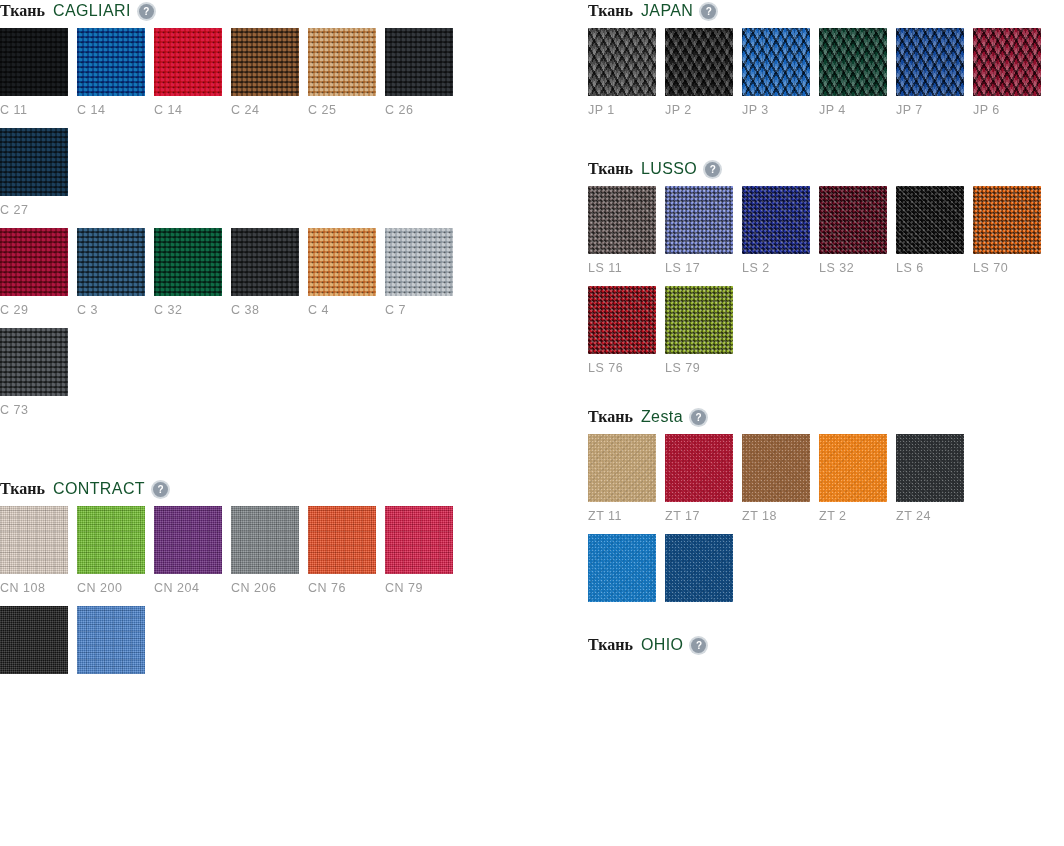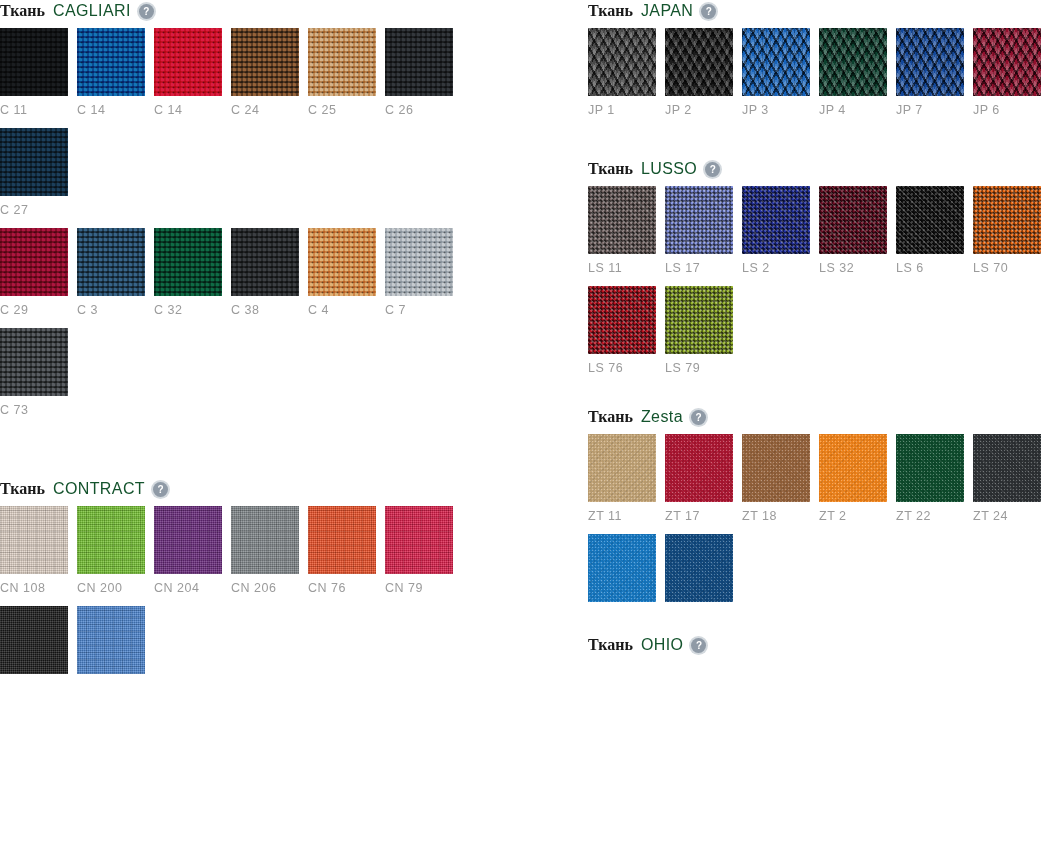--- a/index.html
+++ b/index.html
@@ -376,24 +376,20 @@
           </div>
           <div class="cell">
             <div class="sw t-speckle" style="background: rgb(150, 99, 60);"></div>
             <span class="sw-label">ZT 18</span>
           </div>
           <div class="cell">
             <div class="sw t-speckle" style="background: rgb(242, 132, 26);"></div>
             <span class="sw-label">ZT 2</span>
           </div>
           <div class="cell">
-            <div class="sw t-speckle" style="background: rgb(13, 76, 44);"></div>
-            <span class="sw-label">ZT 22</span>
-          </div>
-          <div class="cell">
             <div class="sw t-speckle" style="background: rgb(45, 49, 52);"></div>
             <span class="sw-label">ZT 24</span>
           </div>
         </div>
         <div class="grid">
           <div class="cell">
             <div class="sw t-speckle" style="background: rgb(22, 121, 196);"></div>
             <span class="sw-label blank">&nbsp;</span>
           </div>
           <div class="cell">

